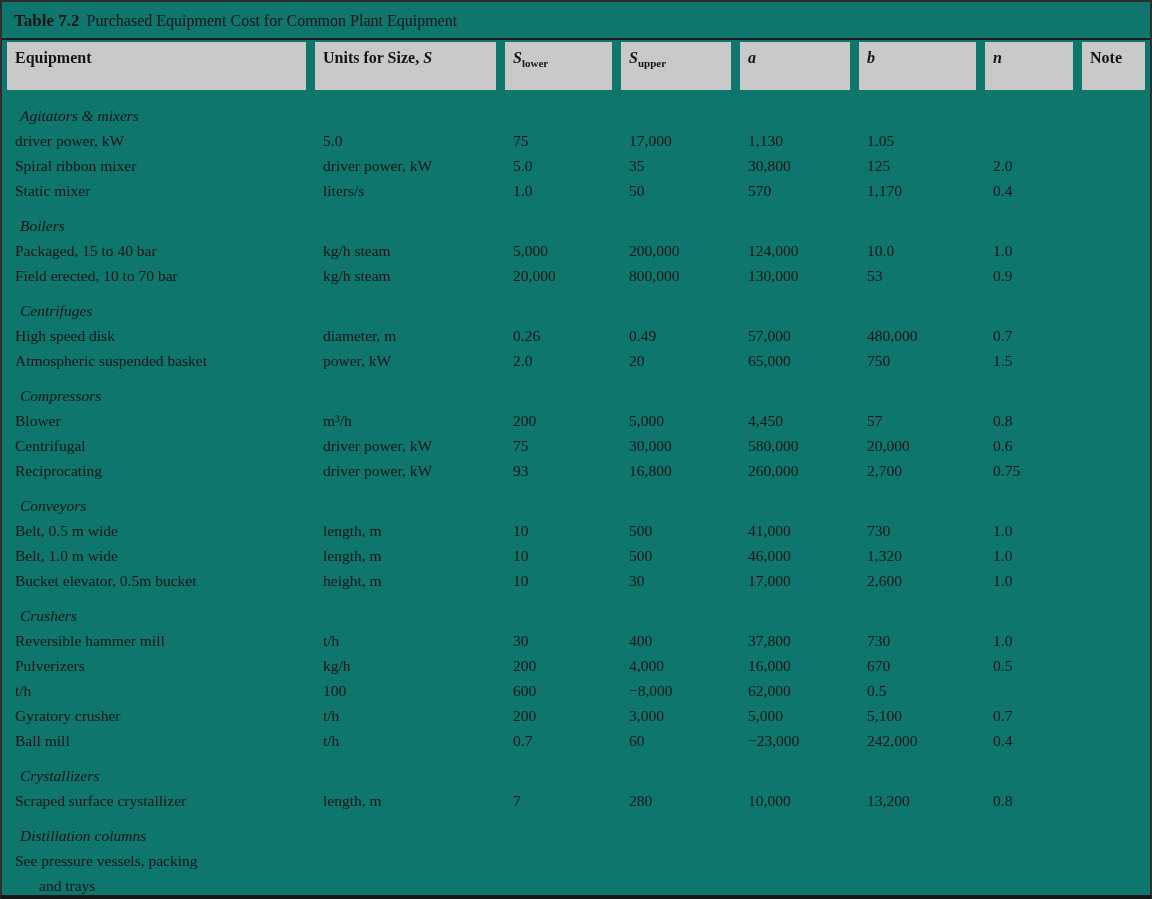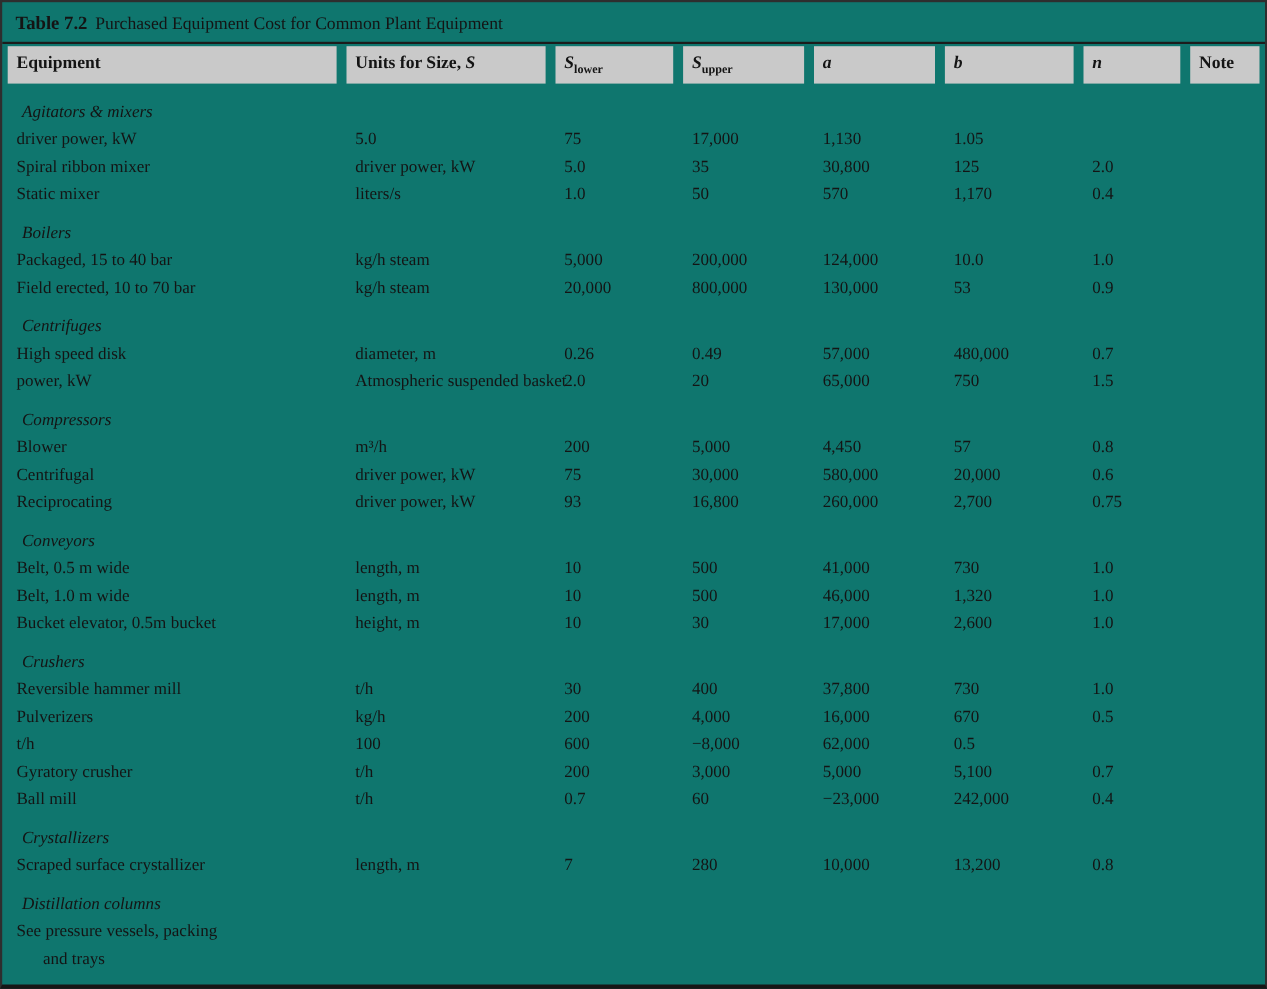--- a/index.html
+++ b/index.html
@@ -33,21 +33,21 @@
   .grid-row {
     display: grid;
     grid-template-columns: 299px 181px 107px 110px 110px 117px 88px 1fr;
     column-gap: 9px;
     align-items: start;
   }
   .table-wrap { padding: 0 5px; }
   .head-row { margin-top: 2px; }
   .head-row .hcell {
     background: #c9c9c9;
-    height: 34px;
+    height: 48px;
     line-height: 31px;
     padding-left: 8px;
     font-weight: bold;
     font-size: 16px;
     white-space: nowrap;
     overflow: hidden;
   }
   .hcell i { font-style: italic; }
   .sym { font-style: italic; }
   .units-sym { margin-left: 4px; }
@@ -189,25 +189,25 @@
     <div class="cell c-units">diameter, m</div>
     <div class="cell c-s_lower">0.26</div>
     <div class="cell c-s_upper">0.49</div>
     <div class="cell c-a">57,000</div>
     <div class="cell c-b">480,000</div>
     <div class="cell c-n">0.7</div>
     <div class="cell c-note"></div>
   </div>
 
   <div class="grid-row data-row">
+    <div class="cell c-equip">
+      <div class="line1">Atmospheric suspended basket</div>
+
+    </div>
     <div class="cell c-units">power, kW</div>
-    <div class="cell c-equip">
-      <div class="line1">Atmospheric suspended basket</div>
-
-    </div>
     <div class="cell c-s_lower">2.0</div>
     <div class="cell c-s_upper">20</div>
     <div class="cell c-a">65,000</div>
     <div class="cell c-b">750</div>
     <div class="cell c-n">1.5</div>
     <div class="cell c-note"></div>
   </div>
 
   <div class="section-row">
     <span>Compressors</span>

